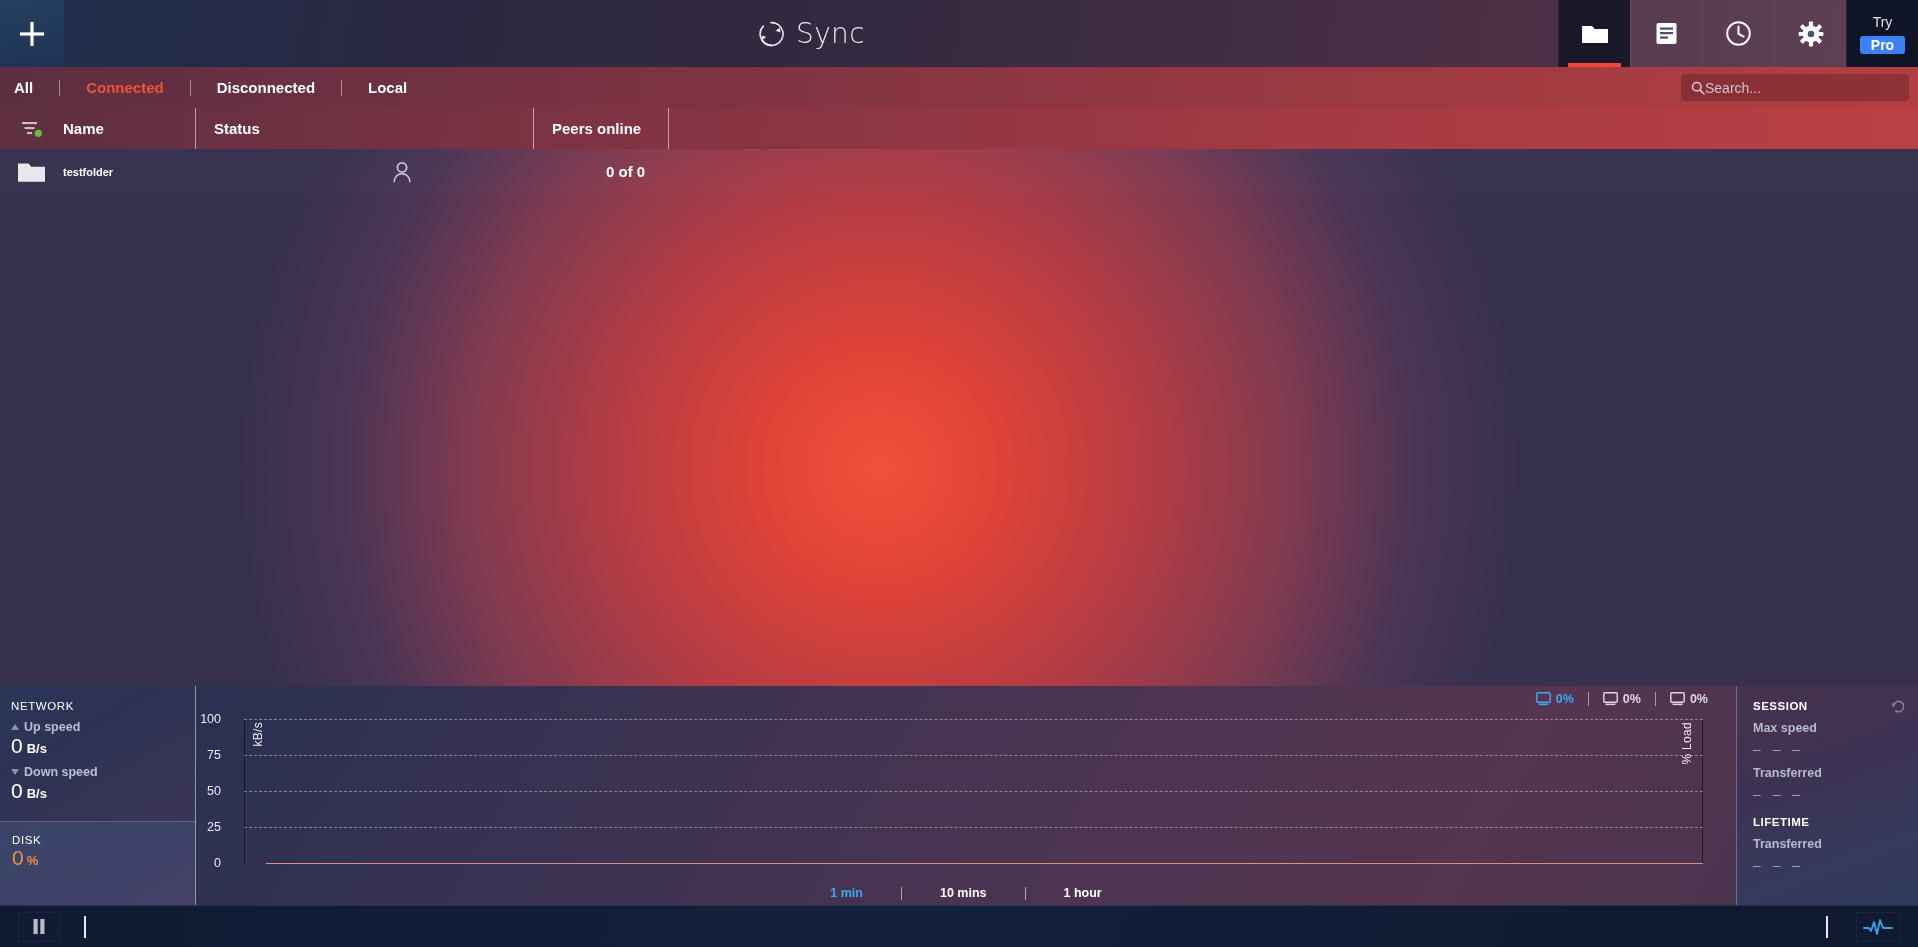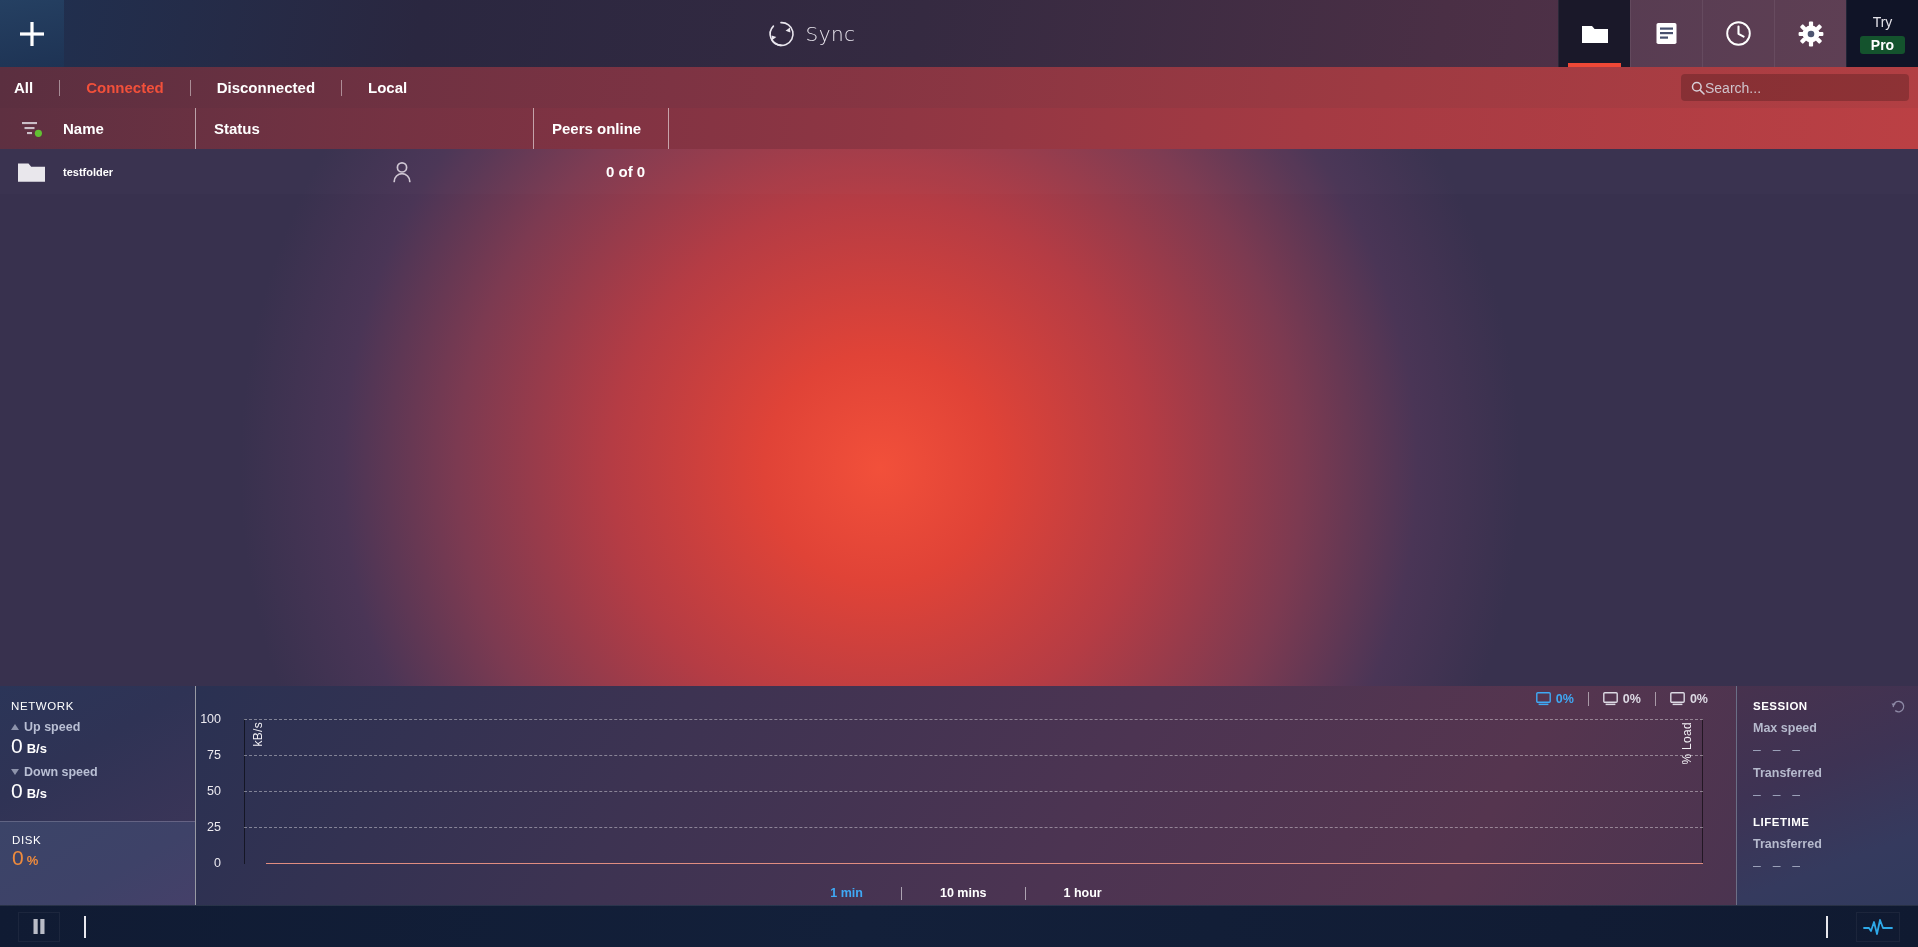--- a/index.html
+++ b/index.html
@@ -22,21 +22,21 @@
     background: linear-gradient(170deg, #254062 0%, #1e3354 100%);
     display: flex; align-items: center; justify-content: center;
     cursor: pointer;
   }
   .addbtn svg { display:block; }
   .brandwrap {
     flex: 1; display: flex; align-items: center; justify-content: center;
     gap: 11px;
   }
   .brandwrap .logo-txt {
-    color: #e9e6ee; font-size: 20px; font-weight: 300; letter-spacing: .4px;
+    color: #e9e6ee; font-size: 28px; font-weight: 300; letter-spacing: .4px;
     font-family: "DejaVu Sans", sans-serif;
   }
   .navicons { display: flex; align-items: stretch; }
   .navbtn {
     width: 72px; position: relative;
     display: flex; align-items: center; justify-content: center;
     cursor: pointer;
     background: rgba(255,255,255,0.055);
     border-left: 1px solid rgba(255,255,255,0.07);
   }
@@ -45,21 +45,21 @@
     content:""; position:absolute; left: 9px; right: 9px; bottom: 0; height: 4px;
     background: #ef4836;
   }
   .trypro {
     width: 72px; background: #101427;
     display: flex; flex-direction: column; align-items: center; justify-content: center;
     gap: 6px; cursor: pointer; border-left: 1px solid rgba(255,255,255,0.07);
   }
   .trypro .try-label { color: #e5e4ea; font-size: 14px; }
   .trypro .pro-badge {
-    background: #14532d; color: #fff; font-size: 14px; font-weight: bold;
+    background: #3b82f6; color: #fff; font-size: 14px; font-weight: bold;
     padding: 1px 11px; border-radius: 3px;
   }
 
   
   .filterbar {
     position: absolute; left: 0; top: 67px; width: 1918px; height: 41px;
     background: linear-gradient(95deg, #5b2f40 0%, #7d3343 35%, #9e3a42 72%, #b23f43 100%);
     display: flex; align-items: center;
   }
   .fitem {

